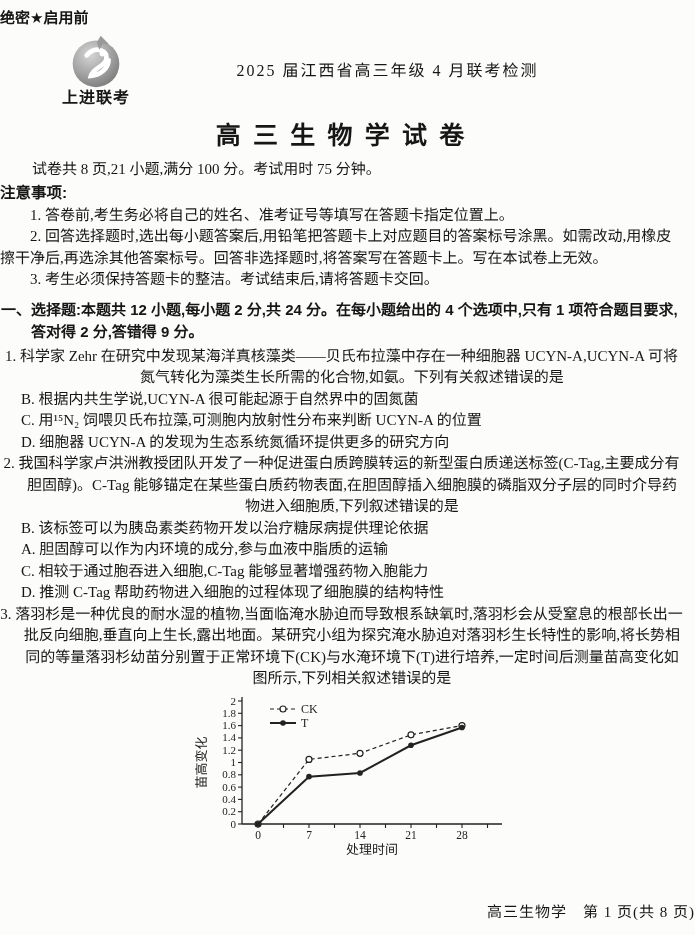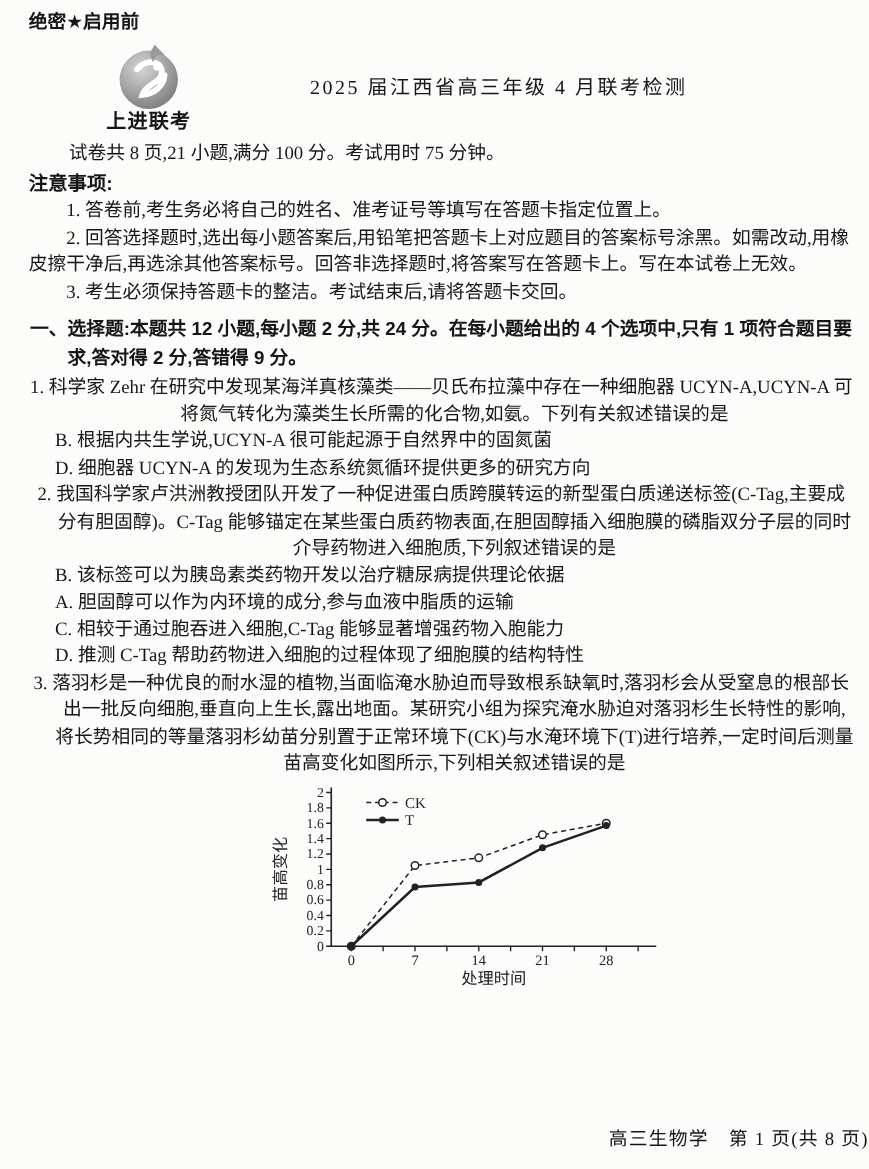--- a/index.html
+++ b/index.html
@@ -5,21 +5,21 @@
   * { box-sizing: border-box; }
   html, body { margin: 0; padding: 0; }
   body {
     width: 695px; height: 935px;
     background: #fcfcfa;
     color: #161616;
     font-family: "Liberation Serif", "DejaVu Serif", serif;
     font-size: 15px; line-height: 21.5px;
     position: relative; overflow: hidden;
   }
-  .page { padding: 9px 12px 0 23px; }
+  .page { padding: 9px 12px 0 0; }
 
   .classification {
     font-family: "Liberation Sans", "DejaVu Sans", sans-serif;
     font-weight: 700; font-size: 15px; line-height: 18px;
   }
 
   .header-row { display: flex; align-items: center; height: 84px; margin-top: 2px; }
   .logo-block { width: 112px; margin-left: 40px; text-align: center; flex: 0 0 auto; }
   .logo-circle { width: 56px; height: 56px; margin: 0 auto; display: block; }
   .logo-name {
@@ -87,33 +87,35 @@
         <circle cx="30" cy="33" r="25" fill="url(#lg)"></circle>
         <path d="M20 24 C28 14, 43 17, 41 28 C39.5 36, 27 37, 24.5 46 C35 45, 43 38, 43.5 29" fill="none" stroke="#ffffff" stroke-width="5" stroke-linecap="round"></path>
         <path d="M35 3 L44 12 L37.5 11.5 L33.5 18 L31 10 Z" fill="#9a9a9a"></path>
         <circle cx="37" cy="22" r="3.2" fill="#ffffff"></circle>
       </svg>
       <div class="logo-name">上进联考</div>
     </div>
     <div class="exam-title">2025 届江西省高三年级 4 月联考检测</div>
   </div>
 
+  <div class="paper-title">高 三 生 物 学 试 卷</div>
 
   <p class="summary">试卷共 8 页,21 小题,满分 100 分。考试用时 75 分钟。</p>
 
   <div class="notes-heading">注意事项:</div>
   <p class="note">1. 答卷前,考生务必将自己的姓名、准考证号等填写在答题卡指定位置上。</p>
   <p class="note">2. 回答选择题时,选出每小题答案后,用铅笔把答题卡上对应题目的答案标号涂黑。如需改动,用橡皮擦干净后,再选涂其他答案标号。回答非选择题时,将答案写在答题卡上。写在本试卷上无效。</p>
   <p class="note">3. 考生必须保持答题卡的整洁。考试结束后,请将答题卡交回。</p>
 
   <div class="section-heading">一、选择题:本题共 12 小题,每小题 2 分,共 24 分。在每小题给出的 4 个选项中,只有 1 项符合题目要求,答对得 2 分,答错得 9 分。</div>
 
   <div class="question">
     <p class="q-stem"><span>1.</span> <span>科学家 Zehr 在研究中发现某海洋真核藻类——贝氏布拉藻中存在一种细胞器 UCYN-A,UCYN-A 可将氮气转化为藻类生长所需的化合物,如氨。下列有关叙述错误的是</span></p>
     <div class="q-option">B. 根据内共生学说,UCYN-A 很可能起源于自然界中的固氮菌</div>
+    <div class="q-option">C. 用¹⁵N₂ 饲喂贝氏布拉藻,可测胞内放射性分布来判断 UCYN-A 的位置</div>
     <div class="q-option">D. 细胞器 UCYN-A 的发现为生态系统氮循环提供更多的研究方向</div>
   </div>
 
   <div class="question">
     <p class="q-stem"><span>2.</span> <span>我国科学家卢洪洲教授团队开发了一种促进蛋白质跨膜转运的新型蛋白质递送标签(C-Tag,主要成分有胆固醇)。C-Tag 能够锚定在某些蛋白质药物表面,在胆固醇插入细胞膜的磷脂双分子层的同时介导药物进入细胞质,下列叙述错误的是</span></p>
     <div class="q-option">B. 该标签可以为胰岛素类药物开发以治疗糖尿病提供理论依据</div>
     <div class="q-option">A. 胆固醇可以作为内环境的成分,参与血液中脂质的运输</div>
     <div class="q-option">C. 相较于通过胞吞进入细胞,C-Tag 能够显著增强药物入胞能力</div>
     <div class="q-option">D. 推测 C-Tag 帮助药物进入细胞的过程体现了细胞膜的结构特性</div>
   </div>

